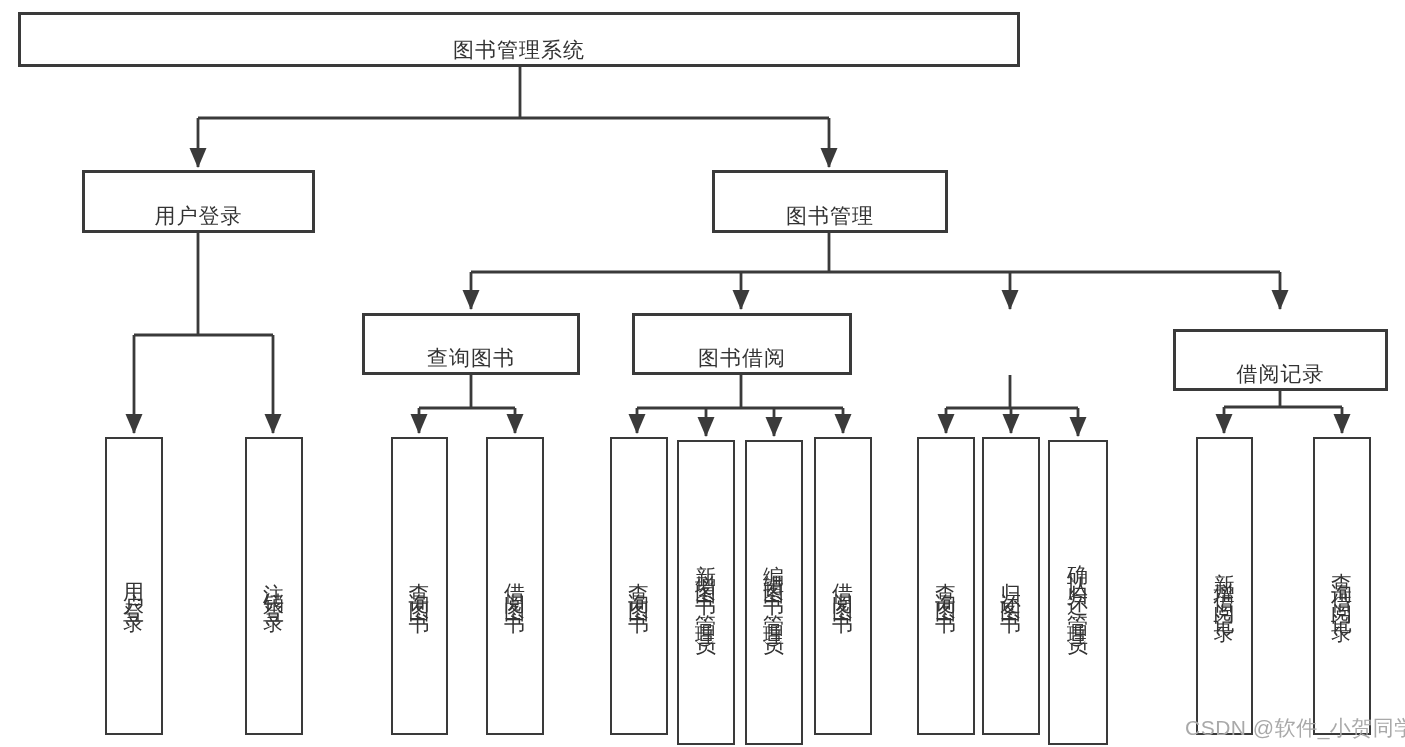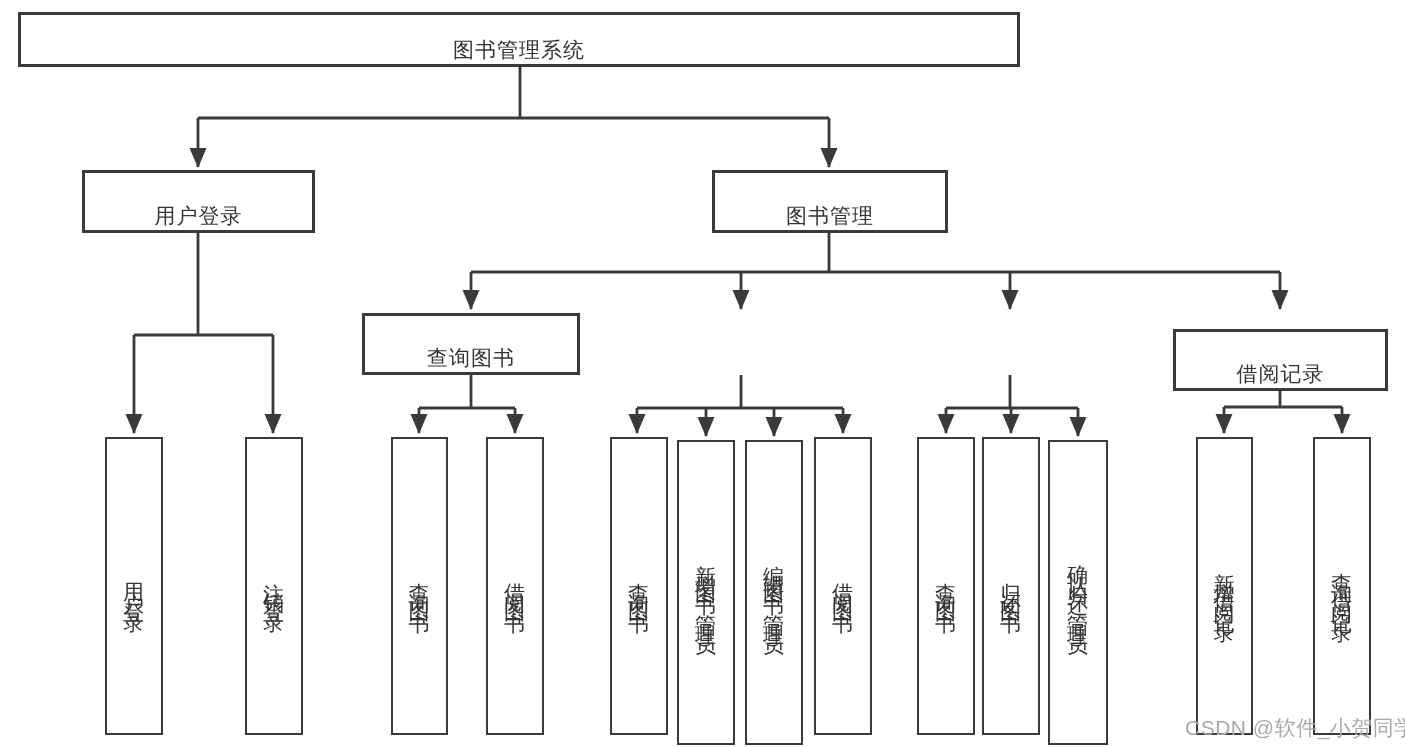--- a/index.html
+++ b/index.html
@@ -118,20 +118,23 @@
   <div class="node" style="left:82px; top:170px; width:233px; height:63px;">
     <span>用户登录</span>
   </div>
   <div class="node" style="left:712px; top:170px; width:236px; height:63px;">
     <span>图书管理</span>
   </div>
 
   <div class="node" style="left:362px; top:313px; width:218px; height:62px;">
     <span>查询图书</span>
   </div>
+  <div class="node" style="left:632px; top:313px; width:220px; height:62px;">
+    <span>图书借阅</span>
+  </div>
   <div class="node" style="left:1173px; top:329px; width:215px; height:62px;">
     <span>借阅记录</span>
   </div>
 
   <div class="leaf" style="left:105px; top:437px; width:58px; height:298px;">
     <span class="vtext">用户登录</span>
   </div>
   <div class="leaf" style="left:245px; top:437px; width:58px; height:298px;">
     <span class="vtext">注销登录</span>
   </div>

